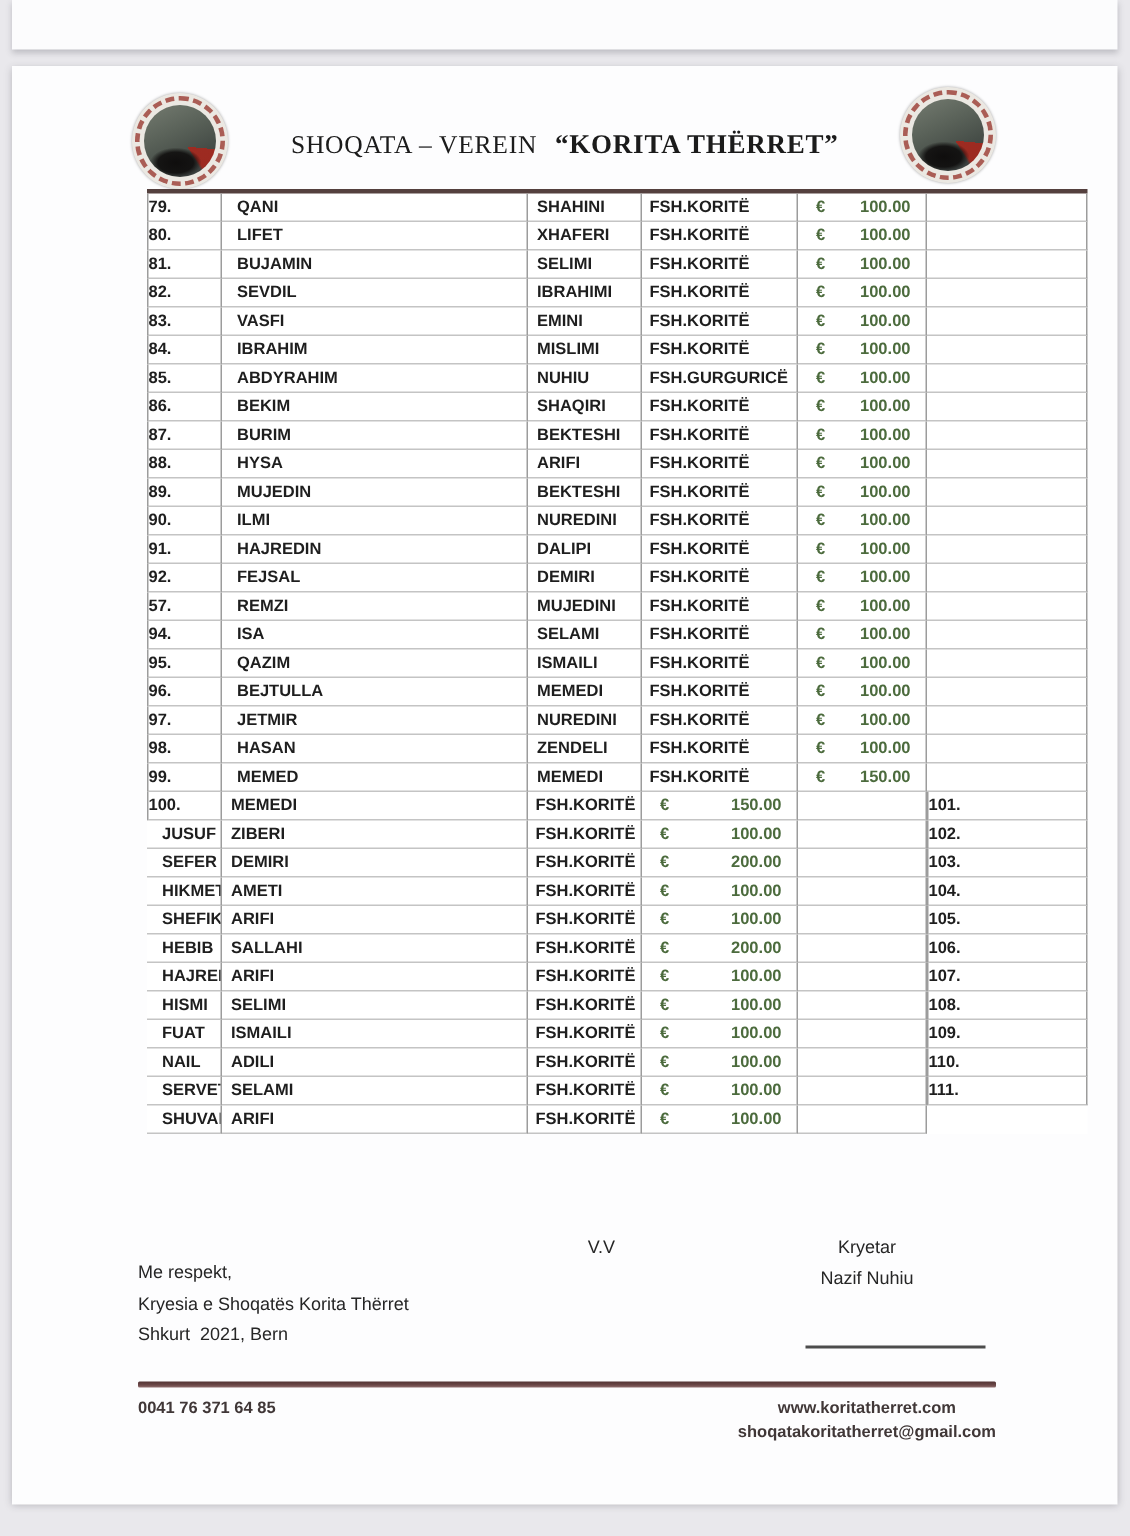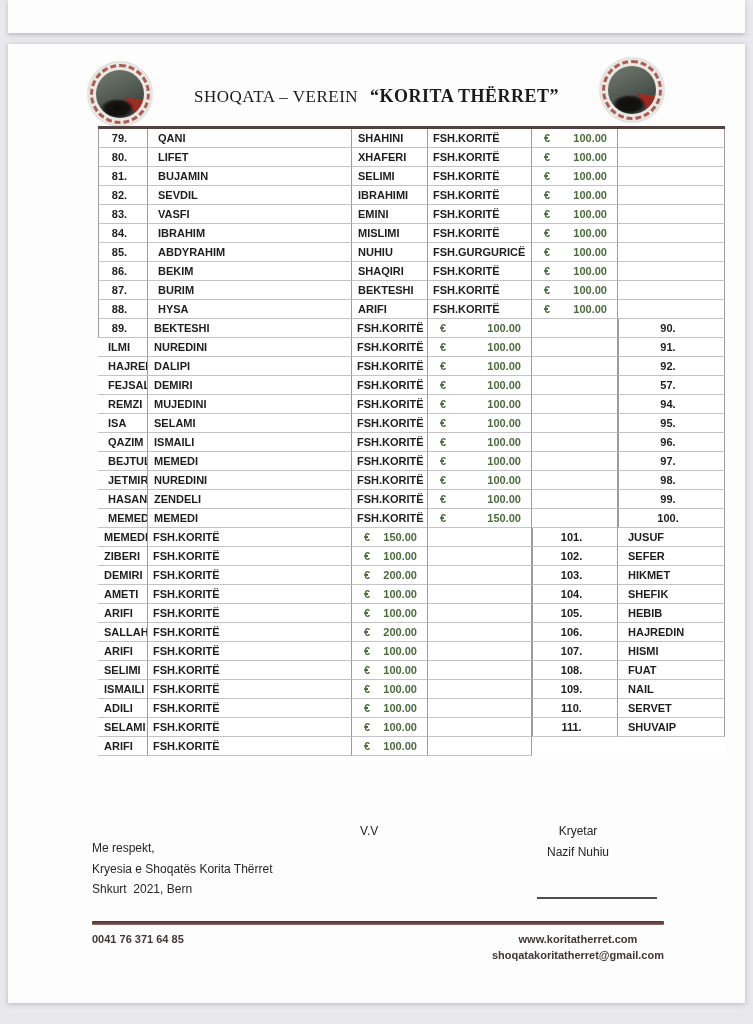--- a/index.html
+++ b/index.html
@@ -57,32 +57,32 @@
     grid-auto-rows:19px;
     background:#fff;
     font-size:11px;font-weight:bold;color:#1e1e1e;
   }
   .member-table .cell{
     border-right:1px solid #9c9c9c;
     border-bottom:1px solid #c4c4c4;
     line-height:18px;white-space:nowrap;overflow:hidden;
     box-sizing:border-box;
   }
-  .member-table .c-n{border-left:1px solid #9c9c9c;text-align:center;padding-right:7px;}
+  .member-table .c-n{border-left:1px solid #9c9c9c;text-align:left;padding-right:7px;}
   .member-table .c-first{padding-left:10px;}
   .member-table .c-last{padding-left:6px;}
   .member-table .c-vil{padding-left:5px;}
   .member-table .c-amt{
     display:flex;justify-content:space-between;
     padding:0 10px 0 12px;color:#4b6b3c;
   }
   
   .sig{position:absolute;font-size:12px;color:#262626;line-height:21px;}
   .sig-left{left:84px;top:794px;}
-  .sig-vv{left:352px;top:777px;width:50px;text-align:left;}
+  .sig-vv{left:352px;top:777px;width:50px;text-align:right;}
   .sig-right{left:505px;top:777px;width:130px;text-align:center;}
   .sig-date{left:84px;top:835px;white-space:pre;}
   .sig-line{
     position:absolute;left:529px;top:837px;width:120px;height:16px;
     border-bottom:2px solid #4c4c4c;
   }
   
   .footer-rule{
     position:absolute;left:84px;top:877px;width:572px;height:4px;
     background:linear-gradient(180deg,#543434 0%,#6d4848 60%,#927070 100%);
@@ -213,20 +213,21 @@
     <div class="cell c-first">HYSA</div>
     <div class="cell c-last">ARIFI</div>
     <div class="cell c-vil">FSH.KORITË</div>
     <div class="cell c-amt">
       <span>€</span>
       <span>100.00</span>
     </div>
     <div class="cell c-empty"></div>
 
     <div class="cell c-n">89.</div>
+    <div class="cell c-first">MUJEDIN</div>
     <div class="cell c-last">BEKTESHI</div>
     <div class="cell c-vil">FSH.KORITË</div>
     <div class="cell c-amt">
       <span>€</span>
       <span>100.00</span>
     </div>
     <div class="cell c-empty"></div>
 
     <div class="cell c-n">90.</div>
     <div class="cell c-first">ILMI</div>

